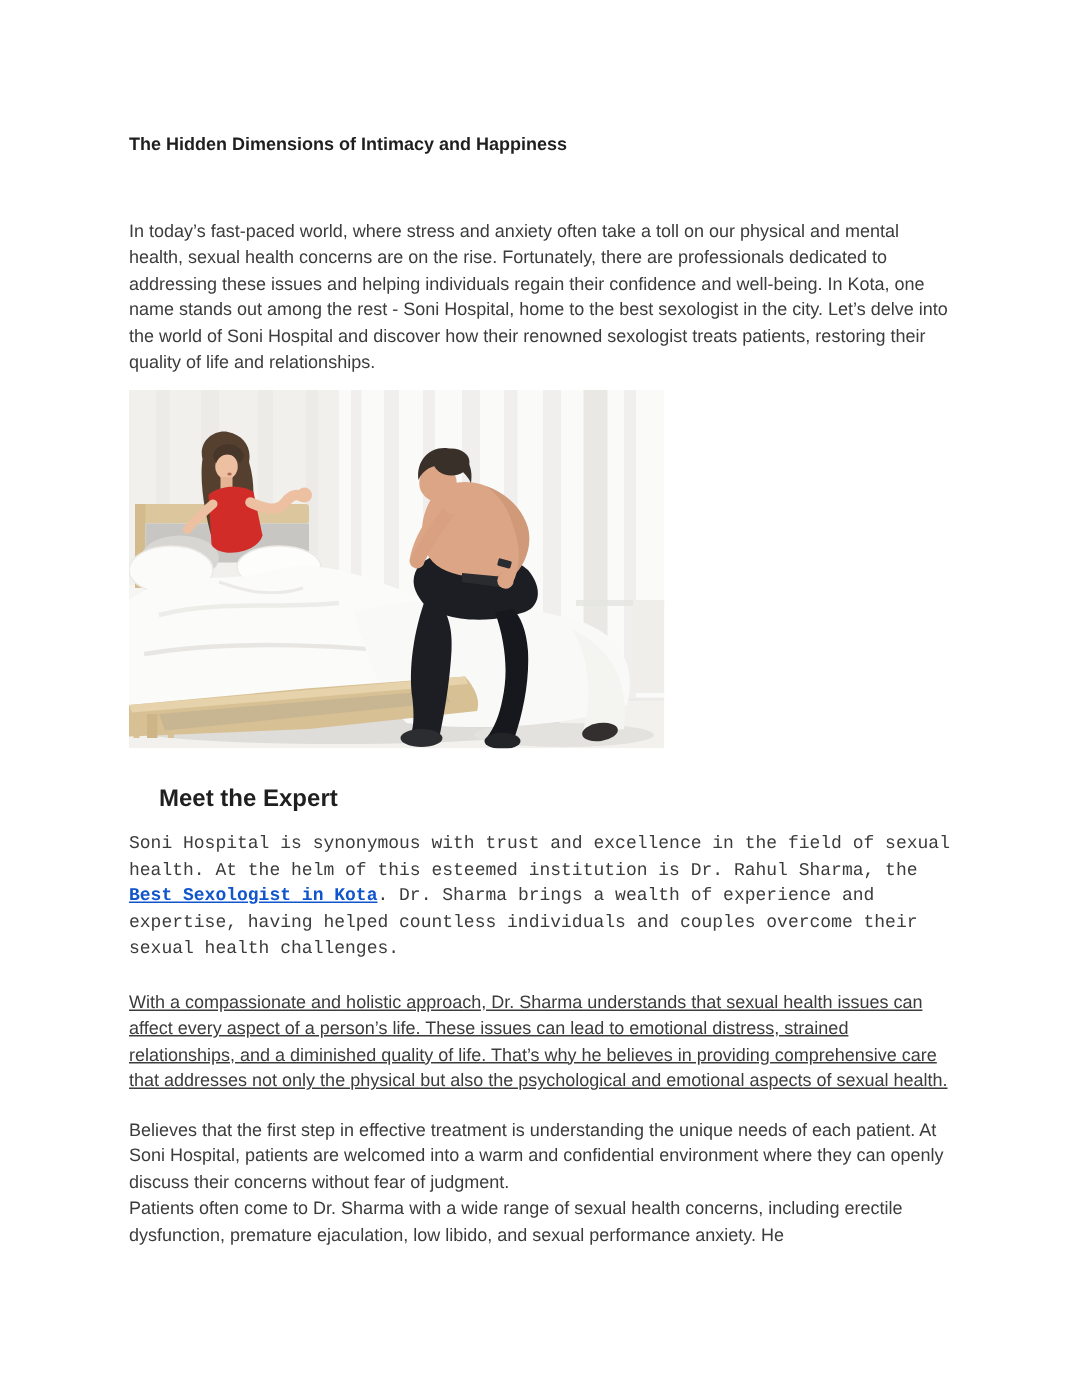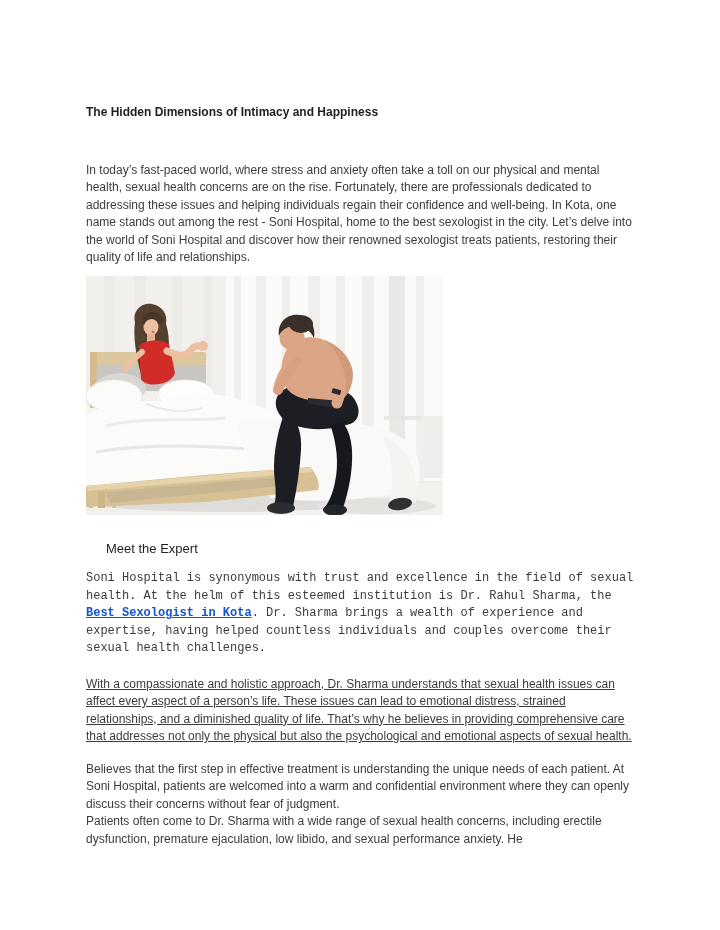--- a/index.html
+++ b/index.html
@@ -5,35 +5,35 @@
   html, body { margin: 0; padding: 0; }
   body {
     width: 720px; height: 930px;
     background: #ffffff;
     font-family: "Liberation Sans", "DejaVu Sans", sans-serif;
     position: relative;
     overflow: hidden;
   }
   .doc-page {
     position: absolute;
-    left: 86px; top: 104px;
+    left: 86px; top: 88px;
     width: 550px;
     color: #3c3c3c;
     font-size: 12px;
     line-height: 17.5px;
   }
   .doc-title {
     font-size: 12px;
     font-weight: 700;
     color: #1f1f1f;
     margin: 0 0 17px 0;
   }
   .doc-heading {
-    font-size: 13px;
-    font-weight: 400;
+    font-size: 16px;
+    font-weight: 700;
     color: #1f1f1f;
     margin: 0;
     padding-left: 20px;
   }
   .heading-expert { margin: 0 0 13px 0; }
   .heading-needs  { margin: 0 0 17px 0; }
   p { margin: 0; }
   .para-intro    { margin-bottom: 9px; margin-top: 40px; }
   .para-expert   { margin-bottom: 18px; font-family: Liberation Mono, monospace; }
   .para-approach { margin-bottom: 15px; text-decoration: underline; }

